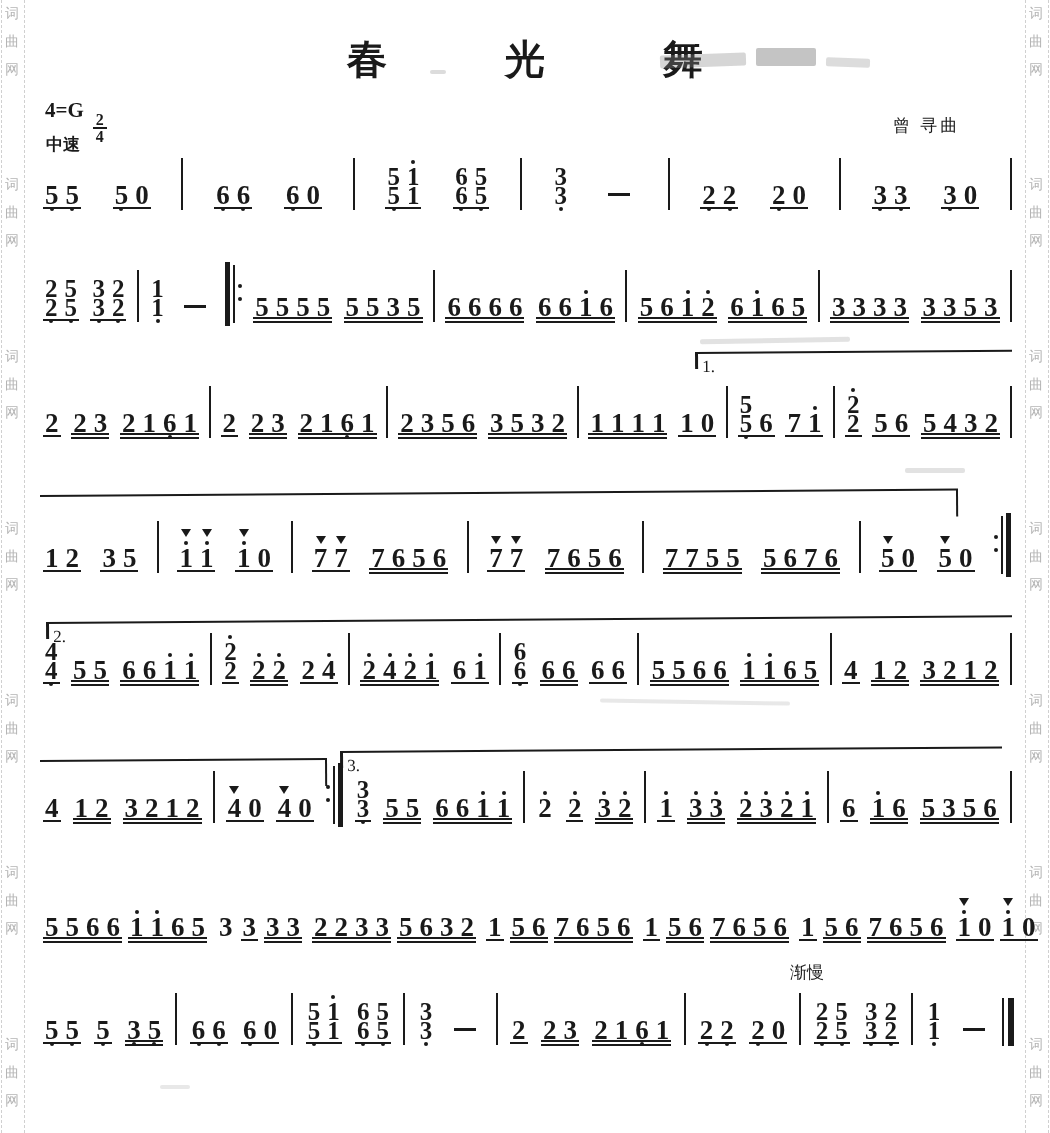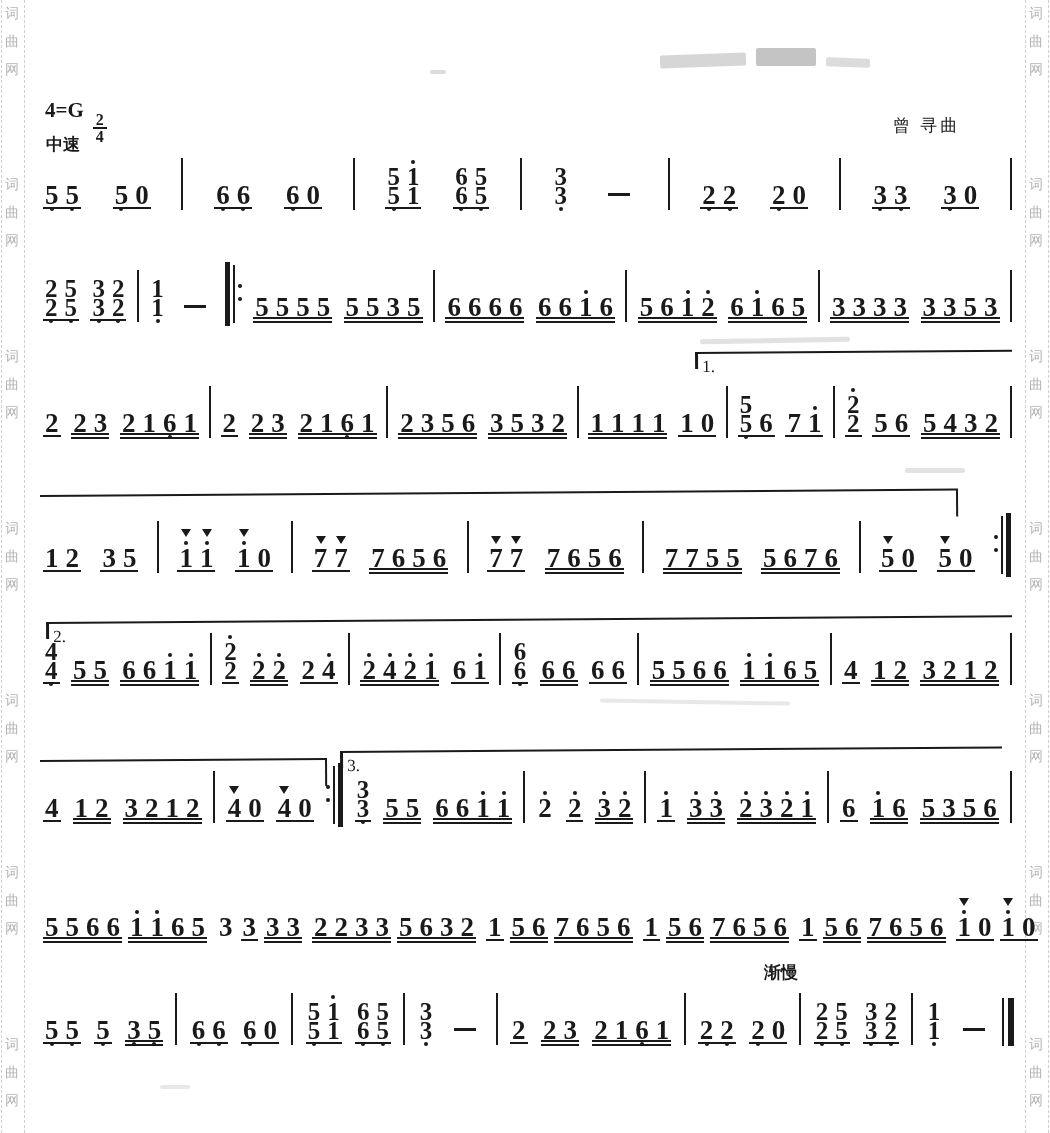--- a/index.html
+++ b/index.html
@@ -10,21 +10,21 @@
   .wm .wchar{position:absolute;left:3px;font-size:14px;color:#b5b5b5;font-family:"Liberation Sans",sans-serif;}
   
   .title{position:absolute;left:0;right:0;top:32px;text-align:center;font-size:40px;font-weight:700;
          letter-spacing:54px;text-indent:54px;white-space:nowrap;}
   .key{position:absolute;left:45px;top:98px;font-size:21px;font-weight:700;}
   .frac{display:inline-flex;flex-direction:column;align-items:center;vertical-align:-8px;margin-left:9px;
         font-size:16px;line-height:13px;font-weight:700;}
   .frac .fbar{width:14px;height:2px;background:#1a1a1a;margin:1px 0;}
   .tempo{position:absolute;left:46px;top:133px;font-size:17px;font-weight:700;}
   .composer{position:absolute;left:893px;top:114px;font-size:17px;letter-spacing:3px;}
-  .rit{position:absolute;left:764px;top:961px;font-size:17px;font-weight:700;}
+  .rit{position:absolute;left:790px;top:961px;font-size:17px;font-weight:400;}
   
   .mrow{position:absolute;left:40px;right:36px;height:74px;display:flex;align-items:flex-end;
         justify-content:space-between;}
   .grp{display:flex;align-items:flex-end;gap:7px;position:relative;padding:0 2px 6px 2px;margin:0 3px;}
   .grp.u1::after{content:"";position:absolute;left:0;right:0;bottom:2px;height:2px;background:#1a1a1a;}
   .grp.u2::before{content:"";position:absolute;left:0;right:0;bottom:4px;height:2px;background:#1a1a1a;}
   .grp.u2::after{content:"";position:absolute;left:0;right:0;bottom:0;height:2px;background:#1a1a1a;}
   .note{display:inline-flex;flex-direction:column;align-items:center;position:relative;}
   .dig{font-size:27px;line-height:20px;font-weight:700;}
   .dig.sm{font-size:25px;line-height:19px;}
@@ -97,20 +97,21 @@
       <div class="wchar" style="top: 720px;">曲</div>
       <div class="wchar" style="top: 748px;">网</div>
       <div class="wchar" style="top: 864px;">词</div>
       <div class="wchar" style="top: 892px;">曲</div>
       <div class="wchar" style="top: 920px;">网</div>
       <div class="wchar" style="top: 1036px;">词</div>
       <div class="wchar" style="top: 1064px;">曲</div>
       <div class="wchar" style="top: 1092px;">网</div>
     </div>
 
+  <div class="title">春 光 舞</div>
 
   <div class="nz" style="left:660px;top:54px;width:86px;height:13px;opacity:.35;transform:rotate(-2deg);"></div>
   <div class="nz" style="left:756px;top:48px;width:60px;height:18px;opacity:.5;"></div>
   <div class="nz" style="left:826px;top:58px;width:44px;height:9px;opacity:.3;transform:rotate(2deg);"></div>
   <div class="nz" style="left:430px;top:70px;width:16px;height:4px;opacity:.3;"></div>
   <div class="nz" style="left:700px;top:338px;width:150px;height:5px;opacity:.25;transform:rotate(-1deg);"></div>
   <div class="nz" style="left:600px;top:700px;width:190px;height:4px;opacity:.2;transform:rotate(1deg);"></div>
   <div class="nz" style="left:905px;top:468px;width:60px;height:5px;opacity:.25;"></div>
   <div class="nz" style="left:160px;top:1085px;width:30px;height:4px;opacity:.2;"></div>
 

